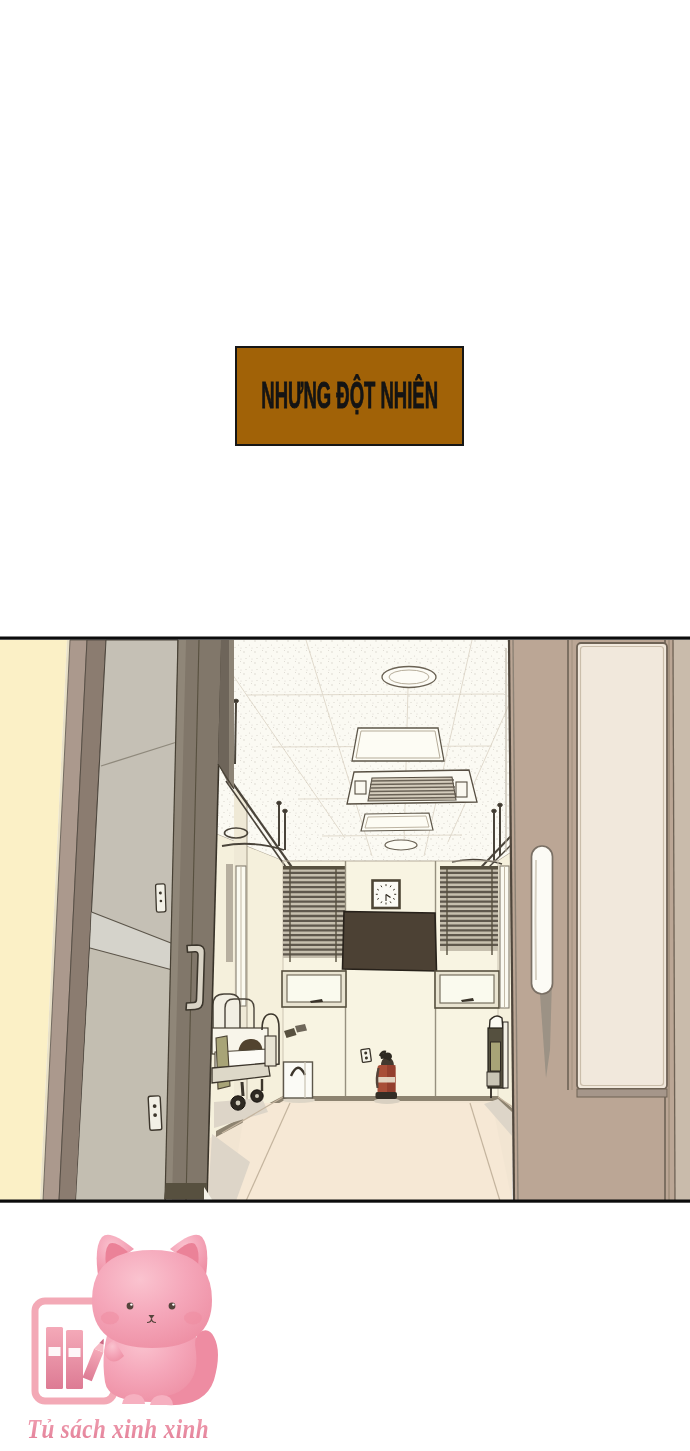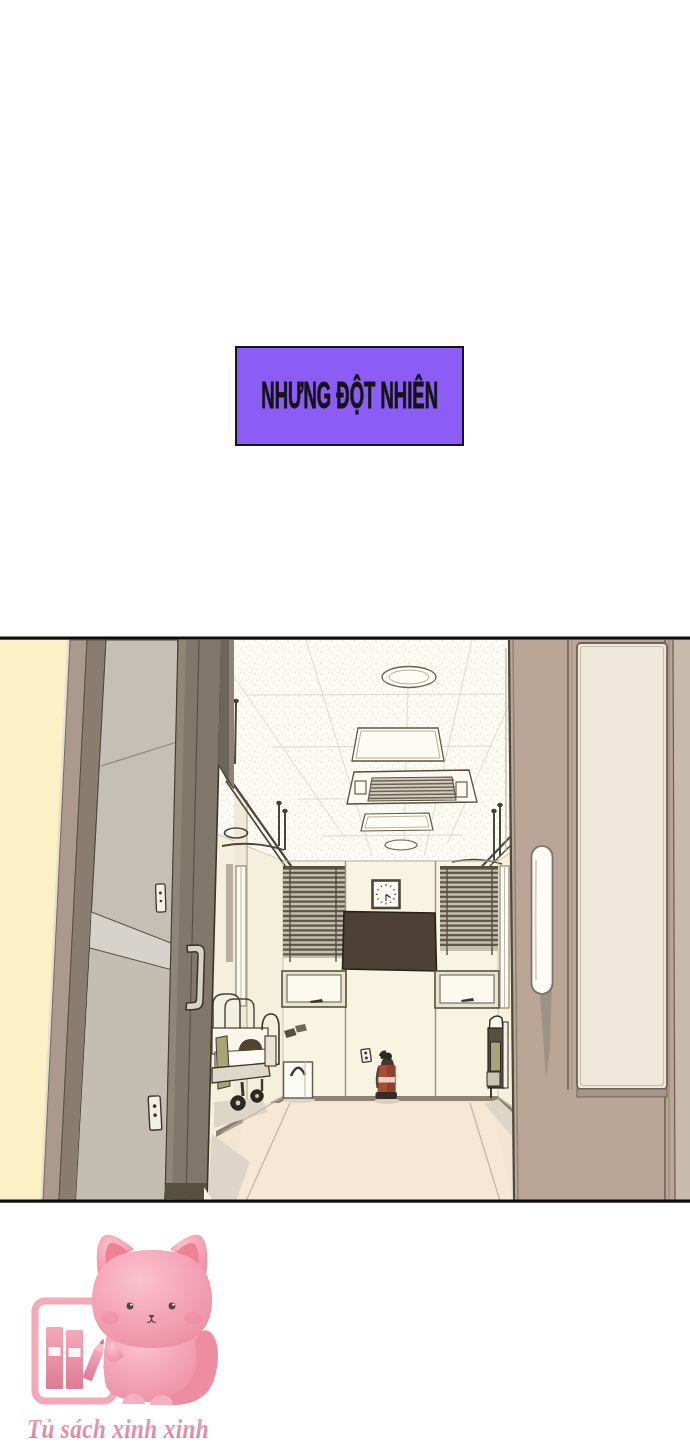--- a/index.html
+++ b/index.html
@@ -1,15 +1,15 @@
 <!DOCTYPE html>
 <html><head><meta charset="utf-8">
 <style>
 html,body{margin:0;padding:0;background:#fff;width:690px;height:1451px;overflow:hidden;position:relative}
-.caption{position:absolute;left:235px;top:346px;width:225px;height:96px;border:2.5px solid #161616;background:#8b5cf6;display:flex;align-items:center;justify-content:center}
+.caption{position:absolute;left:235px;top:346px;width:225px;height:96px;border:2.5px solid #161616;background:#a16207;display:flex;align-items:center;justify-content:center}
 .caption span{font-family:"Liberation Sans",sans-serif;font-weight:bold;font-size:37px;transform:scaleX(0.50);white-space:nowrap;color:#141414;-webkit-text-stroke:0.9px #141414}
 #art{position:absolute;left:0;top:0}
 </style></head>
 <body>
 
 <div class="caption">
     <span>NHƯNG ĐỘT NHIÊN</span>
   </div>
 <svg id="art" width="690" height="1451" viewBox="0 0 690 1451" xmlns="http://www.w3.org/2000/svg">
 <defs>

